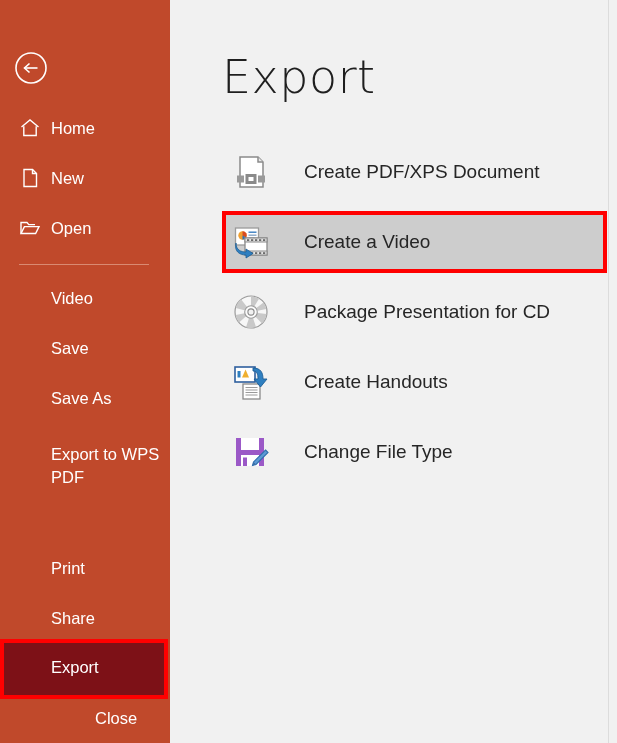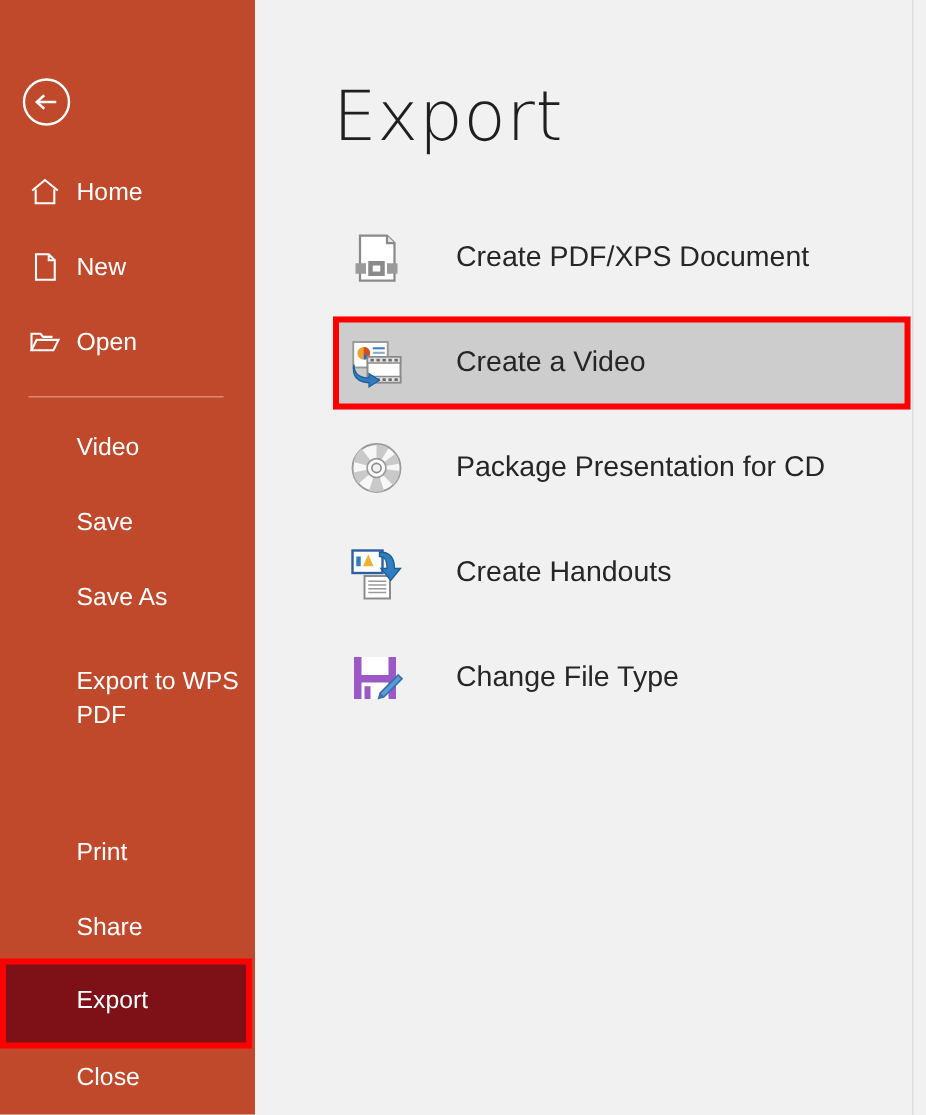--- a/index.html
+++ b/index.html
@@ -240,21 +240,21 @@
     </div>
 
     <div class="nav-item plain" style="top:601px;">
       <span class="lbl">Share</span>
     </div>
 
     <div id="export-highlight">
       <span class="lbl">Export</span>
     </div>
 
-    <div class="nav-item plain" style="top:701px;">
+    <div class="nav-item plain" style="top:701px;margin-left:44px;">
       <span class="lbl">Close</span>
     </div>
   </div>
 
   <div id="main">
 
     <div id="page-title">Export</div>
 
     <div class="opt-row" style="top:141px;">
       <span class="opt-ico">

